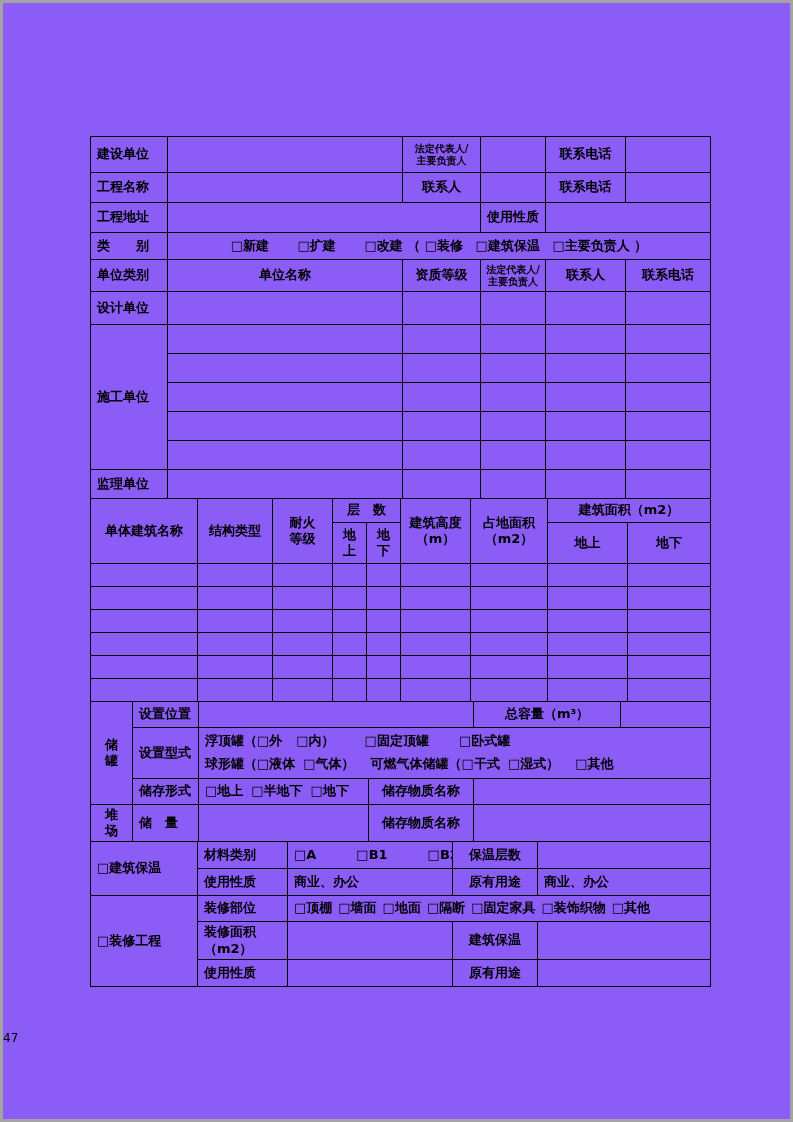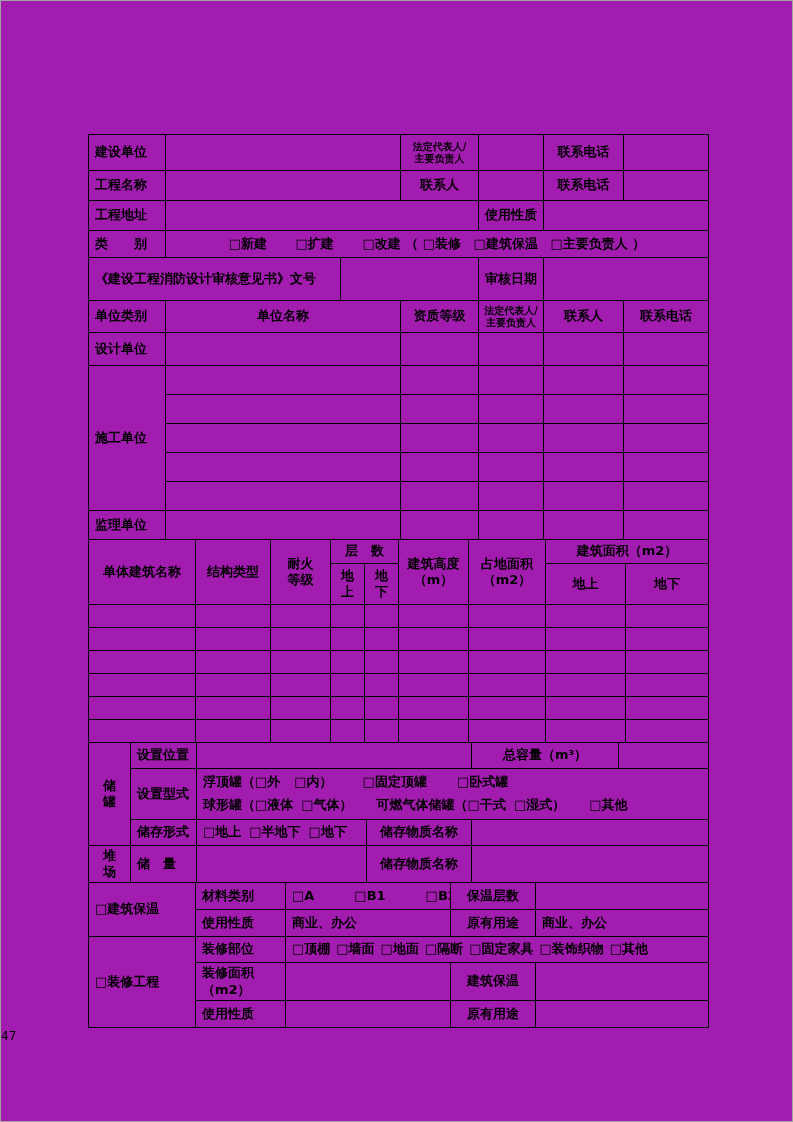--- a/index.html
+++ b/index.html
@@ -4,38 +4,38 @@
 <style>
   * { box-sizing: border-box; }
   html,body { margin:0; padding:0; }
   body {
     width:793px; height:1122px; background:#ffffff;
     font-family:"DejaVu Sans", sans-serif;
     font-weight:bold; color:#000;
   }
   .page {
     position:relative; width:793px; height:1122px;
-    background:#a21caf; border:1px solid #a3a3a3; overflow:hidden;
+    background:#8b5cf6; border:3px solid #a3a3a3; overflow:hidden;
   }
   .form { position:absolute; left:87px; top:133px; width:622px; }
   table { border-collapse:collapse; table-layout:fixed; width:620px; }
   table + table { margin-top:-1px; }
   td {
     border:1px solid #000; font-size:13px; padding:2px 4px;
     text-align:center; vertical-align:middle; overflow:hidden;
     line-height:1.25;
   }
   td.lt { text-align:left; padding-left:6px; }
   .small { font-size:10px; line-height:1.15; padding:1px; }
   .ml { white-space:pre-line; }
   .line { line-height:1.75; }
   .mr6 { margin-right:6px;margin-top:24px; } .mr8 { margin-right:8px; }
   .mr14{ margin-right:14px;} .mr24{ margin-right:24px;}
   .mr40{ margin-right:40px;}
-  .mL16{ margin-left:24px; } .mL30{ margin-left:30px; }
+  .mL16{ margin-left:16px; } .mL30{ margin-left:30px; }
   .pagenum {
     position:absolute; top:1028px; left:0; width:100%;
     font-size:12px; font-weight:normal;
   }
 </style>
 </head>
 <body>
 
 <div class="page">
 <div class="form">
@@ -80,26 +80,20 @@
         <span class="mr24">□新建</span>
         <span class="mr24">□扩建</span>
         <span>□改建</span>
         <span>（</span>
         <span class="mr8">□装修</span>
         <span class="mr8">□建筑保温</span>
         <span>□主要负责人</span>
         <span>）</span>
       </td>
     </tr>
-    <tr style="height:43px">
-      <td colspan="2" class="lt">《建设工程消防设计审核意见书》文号</td>
-      <td colspan="2"></td>
-      <td>审核日期</td>
-      <td colspan="2"></td>
-    </tr>
   </tbody>
       </table>
 
   <table>
     <colgroup>
       <col style="width:77px">
           <col style="width:175px">
           <col style="width:60px">
       <col style="width:78px">
           <col style="width:65px">

